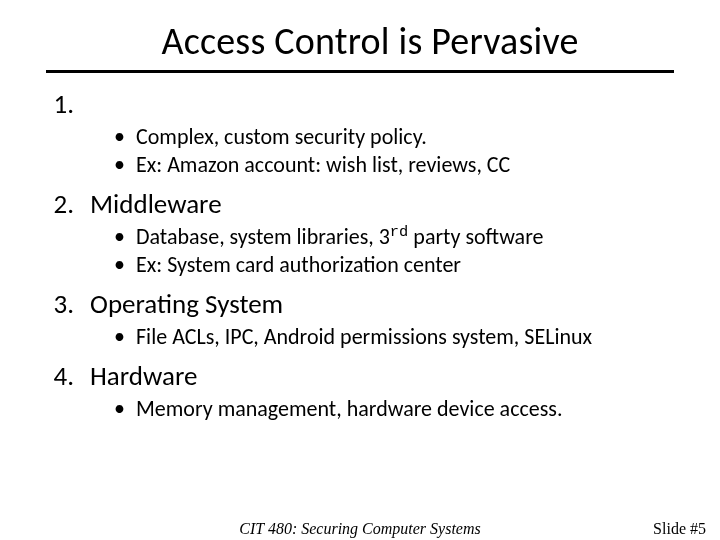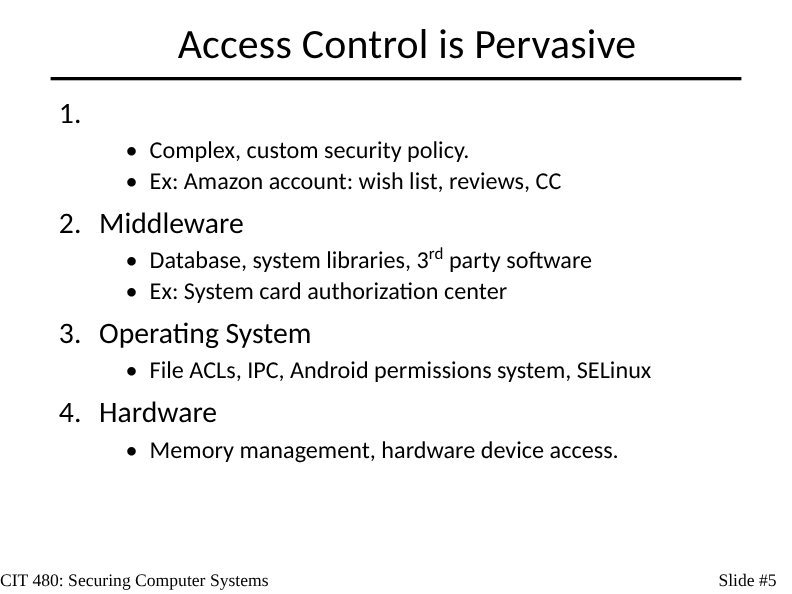--- a/index.html
+++ b/index.html
@@ -71,34 +71,36 @@
     display: flex;
   }
   .bullet {
     width: 22px;
     flex: 0 0 22px;
     text-align: left;
   }
   sup {
     font-size: 0.7em;
     line-height: 0;
+    font-family: Liberation Mono, monospace;
   }
   .footer {
     position: absolute;
     left: 0;
     right: 0;
     bottom: 20px;
     font-family: "Times New Roman", Times, serif;
     font-size: 16px;
   }
   .footer-center {
     position: absolute;
     left: 0;
     right: 0;
-    text-align: left;
+    text-align: center;
+    font-style: italic;
   }
   .footer-right {
     position: absolute;
     right: 14px;
   }
 </style>
 </head>
 <body>
 
 <div class="slide">

